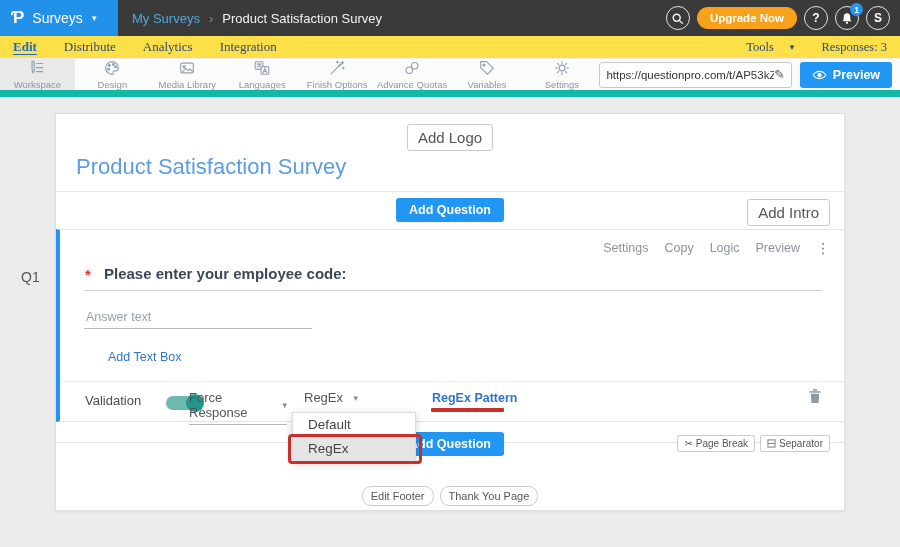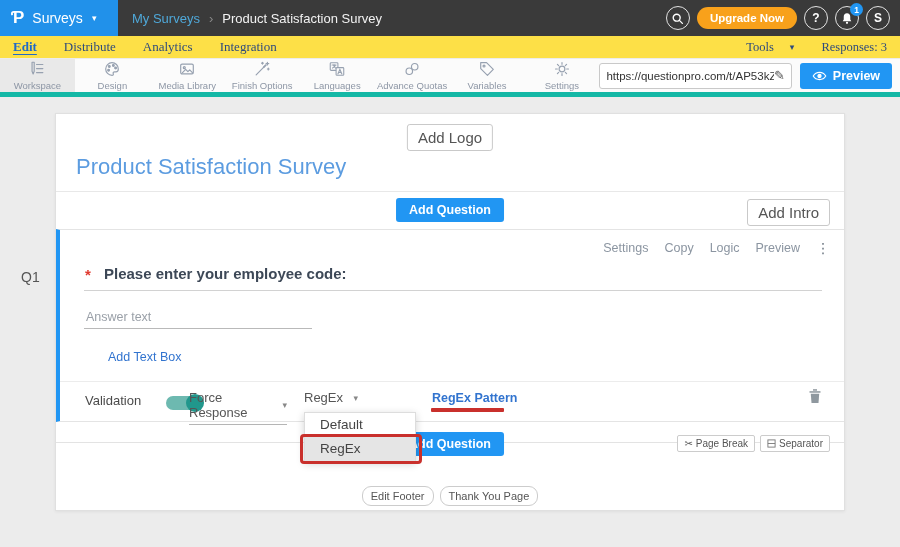--- a/index.html
+++ b/index.html
@@ -24,21 +24,21 @@
   
   .navbar { height:22px; background:#fde047; display:flex; align-items:center; padding:0 13px;font-family:Liberation Serif, serif; }
   .tabs { display:flex; gap:27px; }
   .tab { font-size:13px; color:#2e4a7c; cursor:pointer; }
   .tab.active { color:#2069c8; font-weight:bold; text-decoration:underline; text-underline-offset:3px; }
   .nav-right { margin-left:auto; display:flex; gap:27px; align-items:center; font-size:12.5px; color:#2e4a7c; }
   .nav-right .caret { font-size:9px; }
   .tools { cursor:pointer; display:flex; gap:16px; align-items:center; }
 
   
-  .toolbar { height:39px; background:#fbfbfb; border-top:1px solid #ececec; border-bottom:5px solid #14b8a6; display:flex; align-items:stretch; }
+  .toolbar { height:39px; background:#fbfbfb; border-top:1px solid #ececec; border-bottom:7px solid #14b8a6; display:flex; align-items:stretch; }
   .titem { width:76px; display:flex; flex-direction:column; align-items:center; justify-content:center; gap:2px; cursor:pointer; color:#97a1b0; }
   .titem.active { background:#e9e9e9; }
   .tlabel { font-size:9.5px; color:#8d96a5; white-space:nowrap; }
   .ic { display:block; }
   .urlbox { margin-left:auto; align-self:center; width:195px; height:26px; background:#fff; border:1px solid #c9c9c9; border-radius:3px; display:flex; align-items:center; padding:0 6px; }
   .urlbox input { border:none; outline:none; flex:1; min-width:0; font-size:11.5px; color:#333; font-family:inherit; background:transparent; }
   .urlbox .pencil { color:#555; font-size:13px; cursor:pointer; }
   .preview-btn { align-self:center; margin:0 8px; background:#2196f3; border:none; color:#fff; height:26px; padding:0 12px; border-radius:3px; display:flex; align-items:center; gap:6px; font-size:12.5px; font-weight:bold; cursor:pointer; }
 
   
@@ -68,21 +68,21 @@
   .vlabel { position:absolute; left:25px; top:163px; font-size:13px; color:#4a4a4a; }
   .toggle { position:absolute; left:106px; top:166px; width:36px; height:14px; background:#6db9b0; border-radius:7px; cursor:pointer; }
   .toggle .knob { position:absolute; right:-2px; top:-2px; width:18px; height:18px; border-radius:50%; background:#21978c; }
   .force-select { position:absolute; left:129px; top:160px; width:98px; font-size:13px; color:#555; border-bottom:1px solid #b5b5b5; padding-bottom:4px; display:flex; justify-content:space-between; align-items:center; cursor:pointer; }
   .force-select .caret, .regex-select .caret { font-size:9px; color:#888; }
   .regex-select { position:absolute; left:244px; top:160px; width:54px; font-size:13px; color:#555; display:flex; justify-content:space-between; align-items:center; cursor:pointer; }
   .regex-pattern { position:absolute; left:372px; top:161px; font-size:12.5px; font-weight:600; color:#3274cf; cursor:pointer; }
   .red-underline { position:absolute; left:371px; top:178px; width:73px; height:4px; background:#c9302c; border-radius:1px; }
   .trash { position:absolute; right:22px; top:158px; cursor:pointer; color:#8f989f; }
 
-  .menu { position:absolute; left:248px; top:298px; width:112px; background:#fff; border:1px solid #ddd; box-shadow:0 2px 8px rgba(0,0,0,.18); z-index:6; }
+  .menu { position:absolute; left:236px; top:298px; width:124px; background:#fff; border:1px solid #ddd; box-shadow:0 2px 8px rgba(0,0,0,.18); z-index:6; }
   .menu-item { height:23px; line-height:23px; padding-left:15px; font-size:13.5px; color:#444; cursor:pointer; }
   .menu-item.selected { position:relative; background:#e5e5e5; height:25px; line-height:25px; }
   .red-box { position:absolute; left:-5px; right:-7px; top:-2px; bottom:-3px; border:3px solid #c9302c; border-radius:4px; pointer-events:none; }
 
   .postrow-line { position:absolute; top:328px; left:0; right:0; border-top:1px solid #e3e3e3; }
   .addq2 { position:absolute; top:318px; left:50%; transform:translateX(-50%); z-index:2; }
   .small-btns { position:absolute; top:321px; right:14px; display:flex; gap:5px; z-index:2; }
   .btn-small { background:#fff; border:1px solid #ccc; border-radius:2px; font-size:10px; color:#555; padding:2px 6px; display:flex; align-items:center; gap:3px; cursor:pointer; font-family:inherit; }
   .footer-row { position:absolute; top:372px; left:0; right:0; display:flex; justify-content:center; gap:6px; }
   .btn-footer { background:#fff; border:1px solid #ccc; border-radius:9px; font-size:11px; color:#555; padding:3px 8px; cursor:pointer; font-family:inherit; }
@@ -163,35 +163,35 @@
     </div>
     <div class="titem">
       <svg class="ic" width="18" height="18" viewBox="0 0 20 20" fill="none" stroke="currentColor" stroke-width="1.3" stroke-linecap="round" stroke-linejoin="round">
           <rect x="3" y="4.5" width="14" height="11" rx="1.5"></rect>
           <circle cx="7" cy="8.5" r="1.1"></circle>
           <path d="M5 14l3.5-3.5 2.5 2.5 2-2 3 3"></path>
         </svg>
       <span class="tlabel">Media Library</span>
     </div>
     <div class="titem">
-      <svg class="ic" width="18" height="18" viewBox="0 0 20 20" fill="none" stroke="currentColor" stroke-width="1.3" stroke-linecap="round">
-          <path d="M3.5 16.5L12 8"></path>
-          <path d="M12 8l2.2-2.2" stroke-width="2"></path>
-          <path d="M16 2.5v3M14.5 4h3M17 9v2M16 10h2M10.5 2.5v2M9.5 3.5h2"></path>
-        </svg>
-      <span class="tlabel">Finish Options</span>
-    </div>
-    <div class="titem">
       <svg class="ic" width="18" height="18" viewBox="0 0 20 20" fill="none" stroke="currentColor" stroke-width="1.2" stroke-linecap="round">
           <rect x="2.5" y="3" width="8.5" height="8.5" rx="1"></rect>
           <path d="M4.5 5.5h4.5M6.7 5v1M5 9c1.5-.6 3-2 3.5-3.5M8.5 9C7.5 8.2 6.5 7 6.2 6"></path>
           <rect x="9" y="8.5" width="8.5" height="8.5" rx="1" fill="#fbfbfb"></rect>
           <path d="M11 15.5l2.2-5 2.2 5M11.8 13.9h2.9"></path>
         </svg>
       <span class="tlabel">Languages</span>
+    </div>
+    <div class="titem">
+      <svg class="ic" width="18" height="18" viewBox="0 0 20 20" fill="none" stroke="currentColor" stroke-width="1.3" stroke-linecap="round">
+          <path d="M3.5 16.5L12 8"></path>
+          <path d="M12 8l2.2-2.2" stroke-width="2"></path>
+          <path d="M16 2.5v3M14.5 4h3M17 9v2M16 10h2M10.5 2.5v2M9.5 3.5h2"></path>
+        </svg>
+      <span class="tlabel">Finish Options</span>
     </div>
     <div class="titem">
       <svg class="ic" width="18" height="18" viewBox="0 0 20 20" fill="none" stroke="currentColor" stroke-width="1.3">
           <circle cx="7" cy="12.5" r="3.6"></circle>
           <circle cx="13" cy="7.5" r="3.6"></circle>
         </svg>
       <span class="tlabel">Advance Quotas</span>
     </div>
     <div class="titem">
       <svg class="ic" width="18" height="18" viewBox="0 0 20 20" fill="none" stroke="currentColor" stroke-width="1.3" stroke-linejoin="round">

